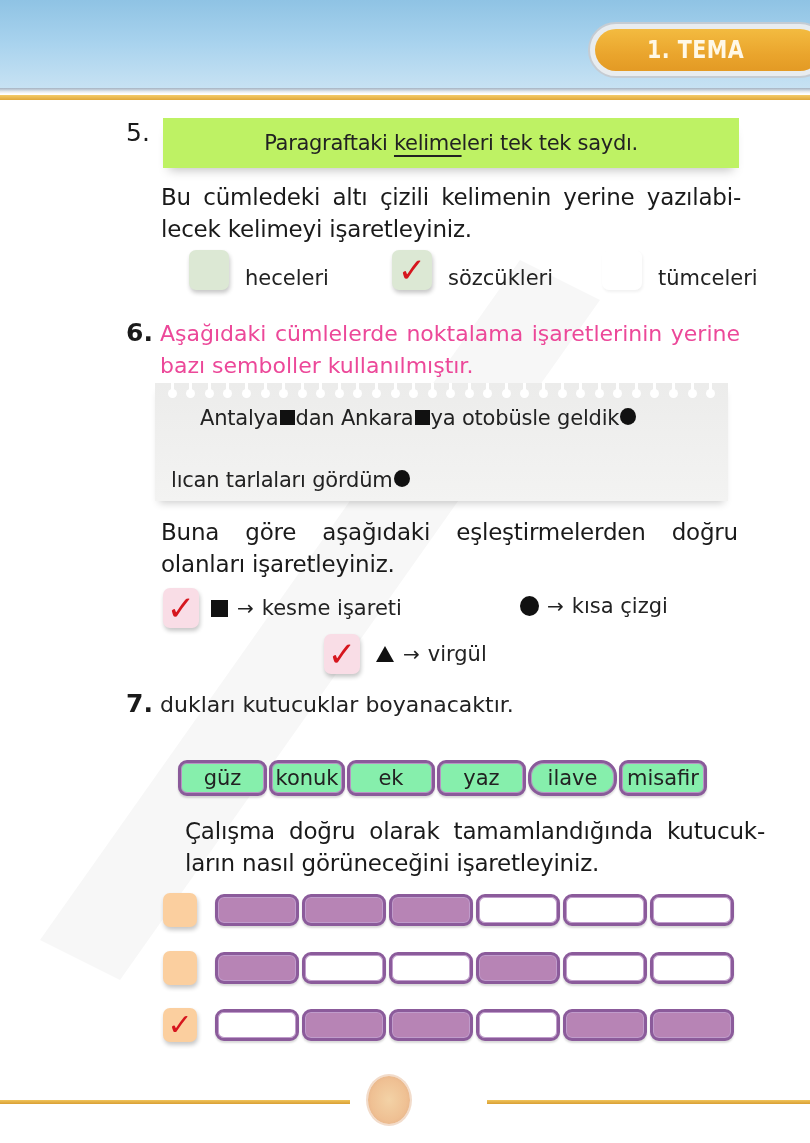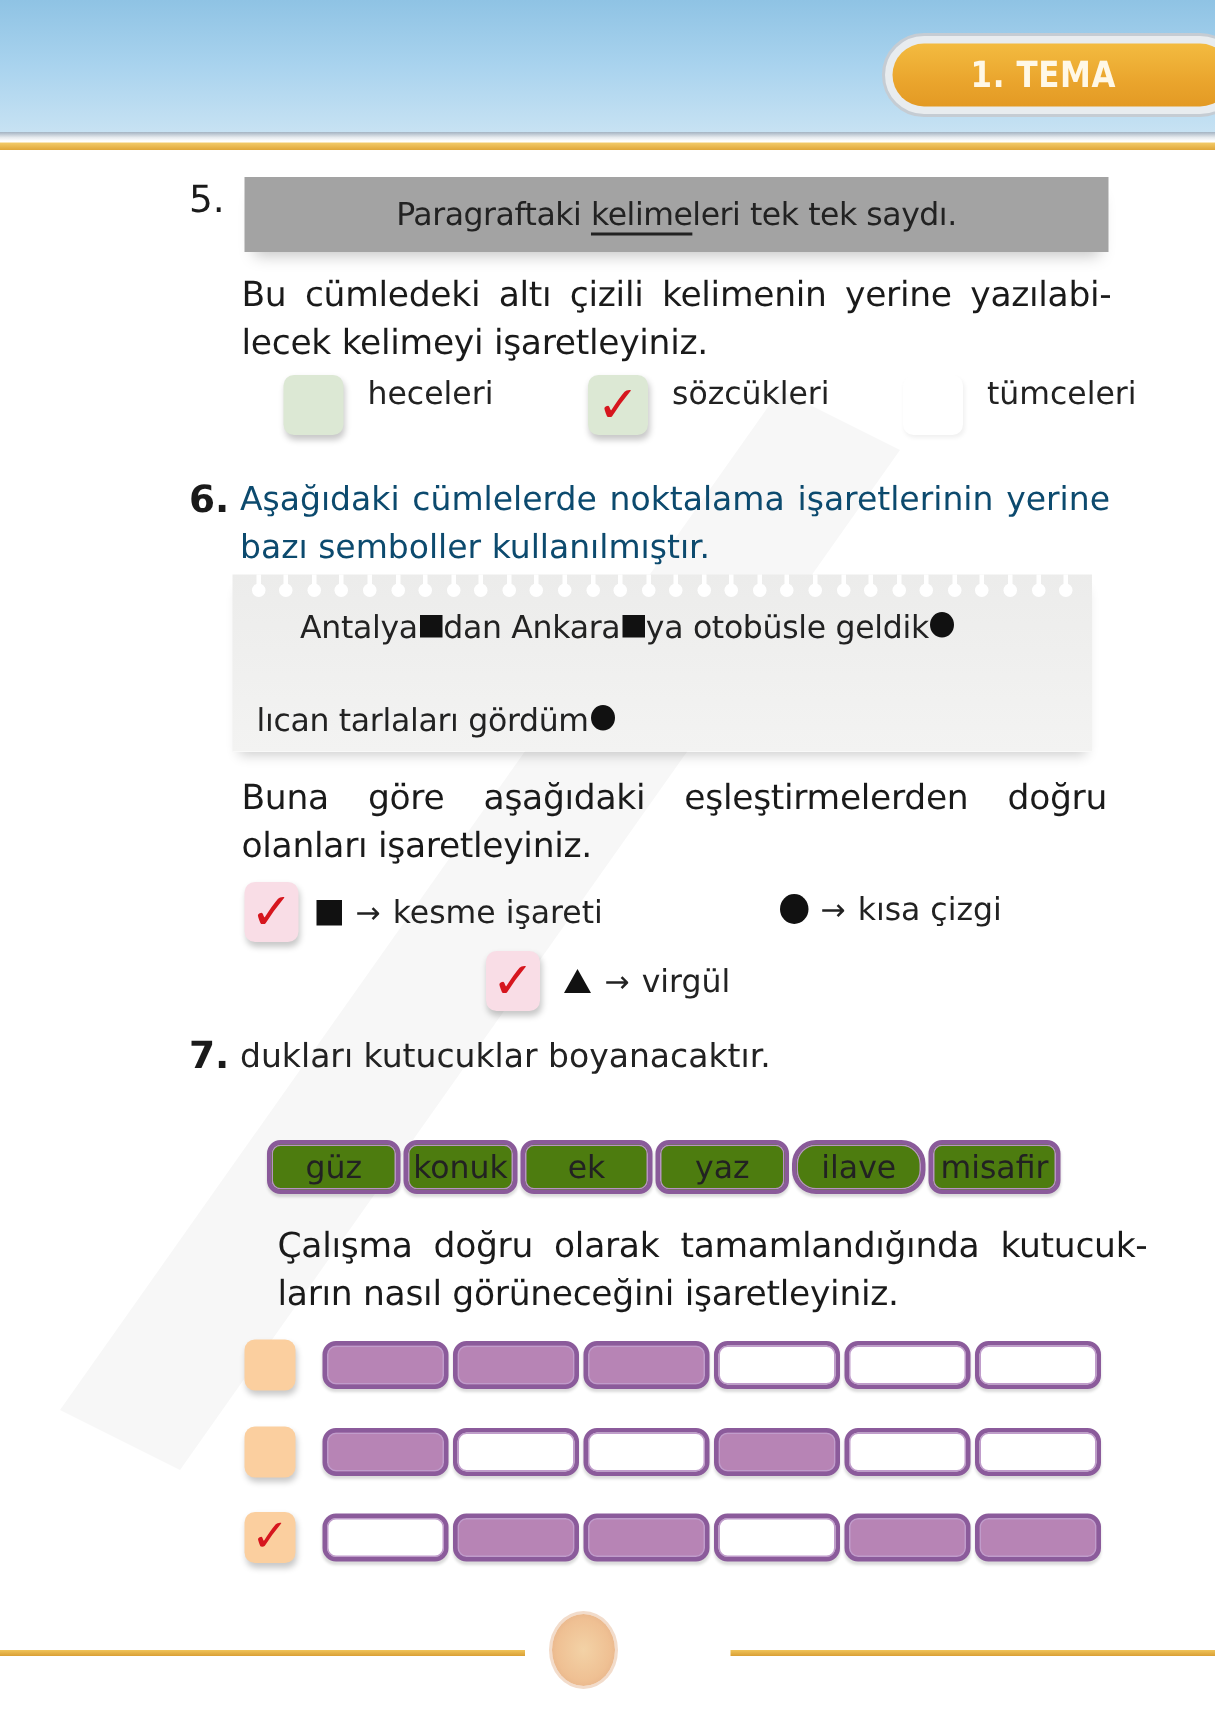--- a/index.html
+++ b/index.html
@@ -24,60 +24,60 @@
 
     
     .watermark { position: absolute; left: 0; top: 180px; width: 810px; height: 800px; pointer-events: none; }
 
     
     .qnum { position: absolute; font-size: 25px; font-weight: bold; color: #1a1a1a; }
     .qnum-light { font-weight: normal; }
 
     
     .q5-box { position: absolute; left: 163px; top: 118px; width: 576px; height: 50px;
-      background: #a3a3a3; box-shadow: 0 8px 10px -6px rgba(0,0,0,0.25); display: flex;
+      background: #bef264; box-shadow: 0 8px 10px -6px rgba(0,0,0,0.25); display: flex;
       align-items: center; justify-content: center; }
     .q5-sentence { font-size: 21px; color: #222; font-family: "DejaVu Sans", sans-serif; letter-spacing: -0.3px; }
     .underlined { text-decoration: underline; text-underline-offset: 5px; text-decoration-thickness: 1.5px; }
 
     .prompt { position: absolute; font-weight: normal; font-size: 23px; line-height: 32px; color: #1a1a1a; letter-spacing: -0.2px; }
 
-    .opt { position: absolute; display: flex; align-items: flex-start; padding-left: 26px; }
+    .opt { position: absolute; display: flex; align-items: flex-end; padding-left: 26px; }
     .cbox { width: 40px; height: 40px; border-radius: 7px; position: relative;
       box-shadow: 1px 3px 4px rgba(0,0,0,0.22); display: flex; align-items: center; justify-content: center; }
     .cbox.green { background: #dce8d4; }
     .cbox.white { background: #ffffff; box-shadow: 1px 2px 3px rgba(0,0,0,0.06); }
     .cbox.pink { background: #f9dde6; width: 36px; height: 40px; }
     .cbox.peach { background: #fbcf9f; width: 34px; height: 34px; }
     .check { font-size: 34px; color: #d6161e; font-weight: bold; line-height: 1; font-family: "DejaVu Sans", sans-serif; }
     .opt-label { font-size: 21px; color: #222; margin-left: 16px; }
 
     
-    .q6-text { position: absolute; left: 160px; top: 318px; width: 580px; font-size: 22px; line-height: 32px; color: #0c4a6e; }
+    .q6-text { position: absolute; left: 160px; top: 318px; width: 580px; font-size: 22px; line-height: 32px; color: #ec4899; }
     .justify { text-align: justify; text-align-last: justify; }
     .note-card { position: absolute; left: 155px; top: 383px; width: 573px; height: 118px;
       background: linear-gradient(180deg, #ececeb 0%, #f3f3f2 100%); box-shadow: 0 6px 8px -4px rgba(0,0,0,0.2); }
     .note-holes { position: absolute; left: 0; top: 0; width: 100%; height: 16px; display: flex;
       justify-content: space-around; padding: 0 8px; }
     .hole { width: 9px; height: 14px; position: relative; }
     .hole::before { content: ""; position: absolute; left: 3px; top: 0; width: 3px; height: 8px; background: #ffffff; }
     .hole::after { content: ""; position: absolute; left: 0; top: 6px; width: 9px; height: 9px; border-radius: 50%; background: #ffffff; }
     .note-line { position: absolute; font-size: 21px; color: #222; white-space: nowrap; letter-spacing: -0.2px; }
     .sym { display: inline-block; vertical-align: baseline; }
     .sym-sq { width: 15px; height: 15px; background: #111; margin: 0 1px; }
     .sym-tri { width: 0; height: 0; border-left: 9px solid transparent; border-right: 9px solid transparent; border-bottom: 16px solid #111; margin: 0 1px; }
     .sym-dot { width: 16px; height: 17px; border-radius: 50%; background: #111; margin-left: 1px; }
 
     .map-item { position: absolute; display: flex; align-items: center; font-size: 21px; color: #222; }
     .map-item .arrow { margin: 0 8px; font-size: 20px; }
 
     
     .q7-text { position: absolute; left: 160px; top: 689px; width: 580px; font-size: 22px; line-height: 32px; color: #222; }
     .word-row { position: absolute; left: 178px; top: 760px; display: flex; }
-    .word-tile { height: 36px; border: 3px solid #8a5a9a; border-radius: 9px; background: #4d7c0f;
+    .word-tile { height: 36px; border: 3px solid #8a5a9a; border-radius: 9px; background: #86efac;
       display: flex; align-items: center; justify-content: center; font-size: 21px; color: #222;
       box-shadow: inset 0 0 0 1px #b892c4, 0 2px 2px rgba(0,0,0,0.15); margin-right: 2px; }
 
     .ans-row { position: absolute; left: 163px; display: flex; align-items: center; }
     .tile-strip { display: flex; margin-left: 18px; }
     .tile { width: 84px; height: 32px; border: 3px solid #8b5b9b; border-radius: 9px; margin-right: 3px;
       box-shadow: inset 0 0 0 1px #c09ccb, 0 2px 2px rgba(0,0,0,0.15); }
     .tile.filled { background: #b784b5; }
     .tile.empty { background: #ffffff; }
 

